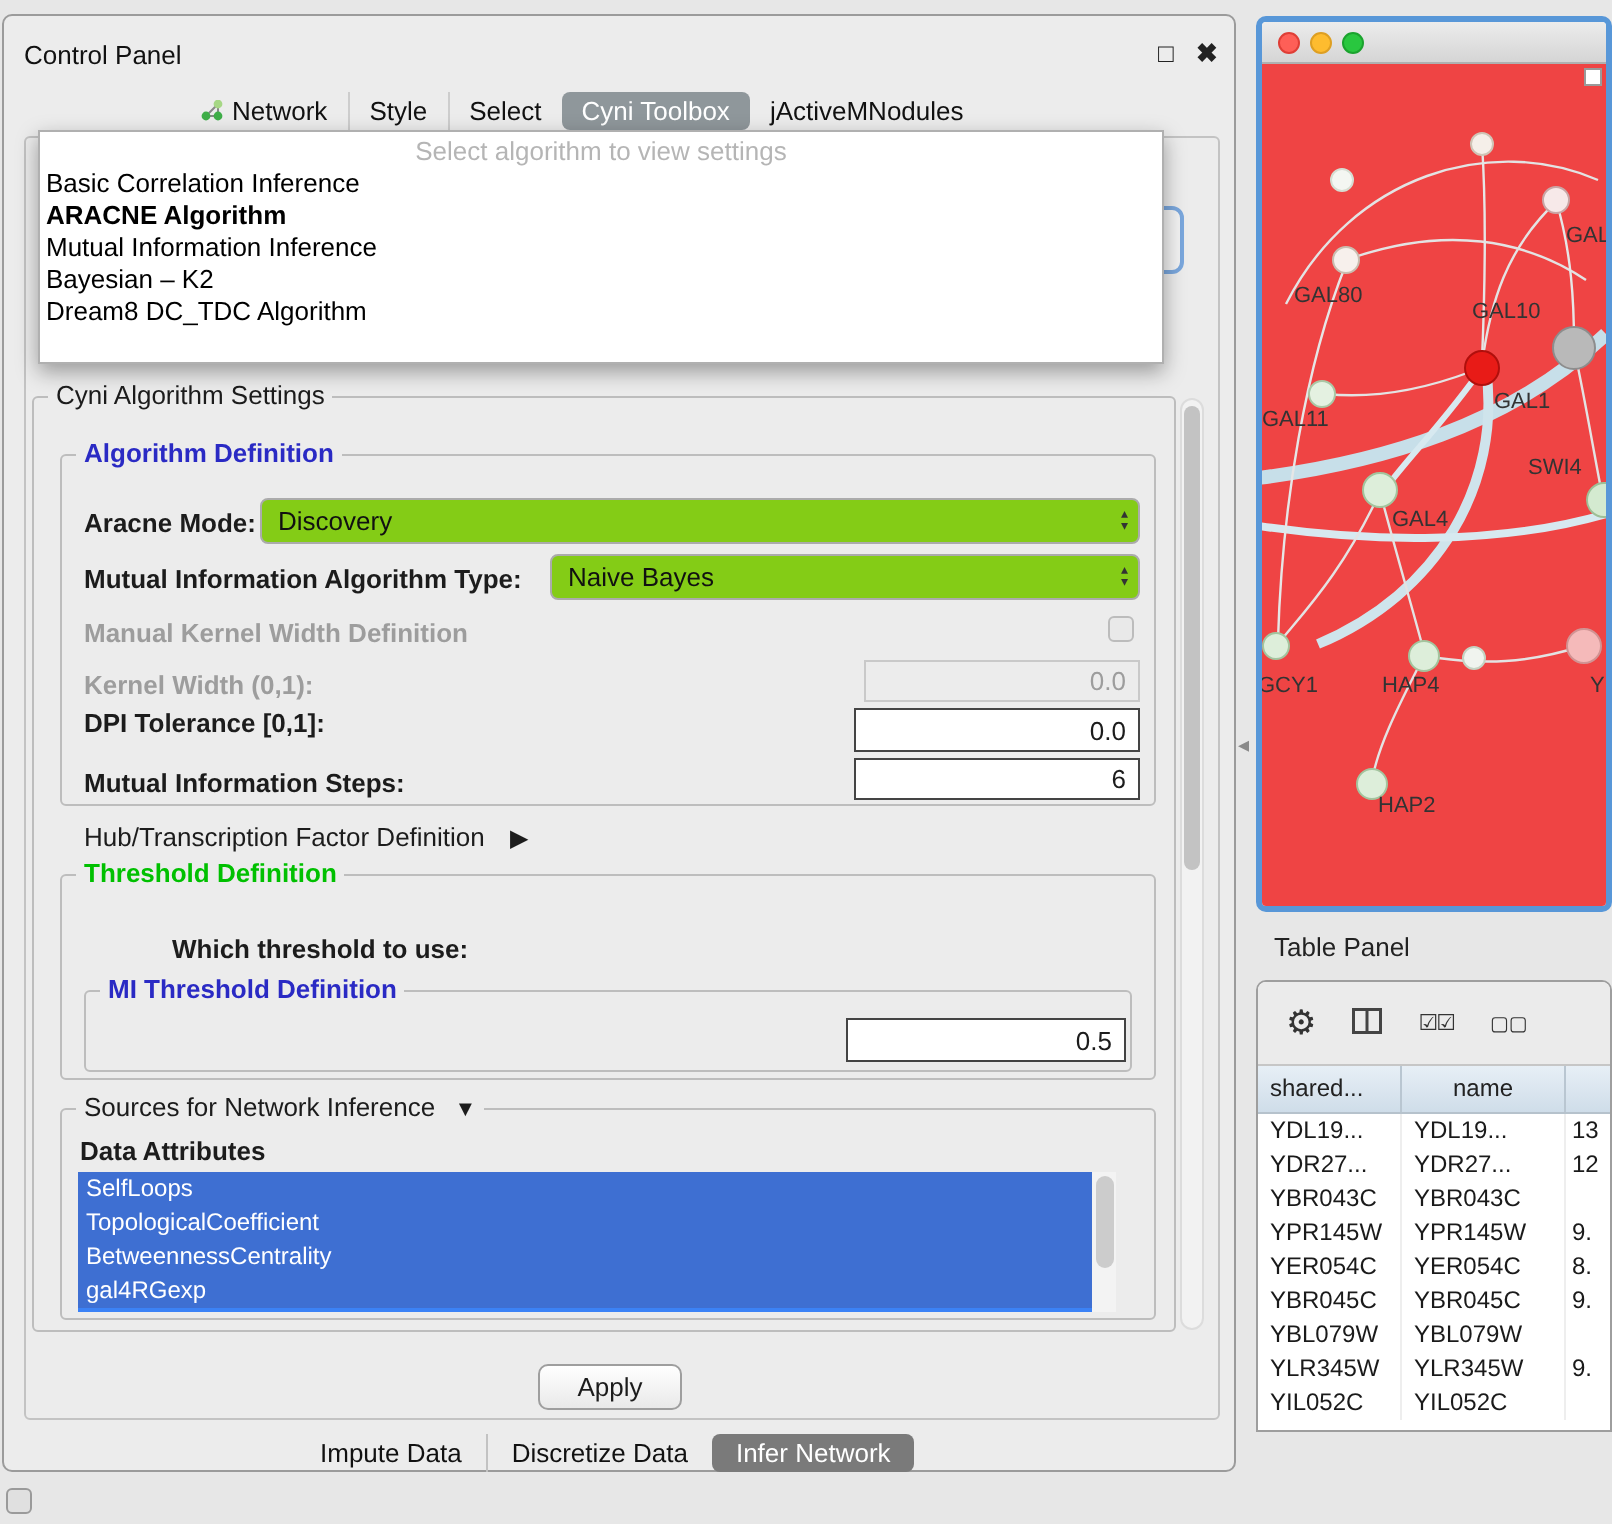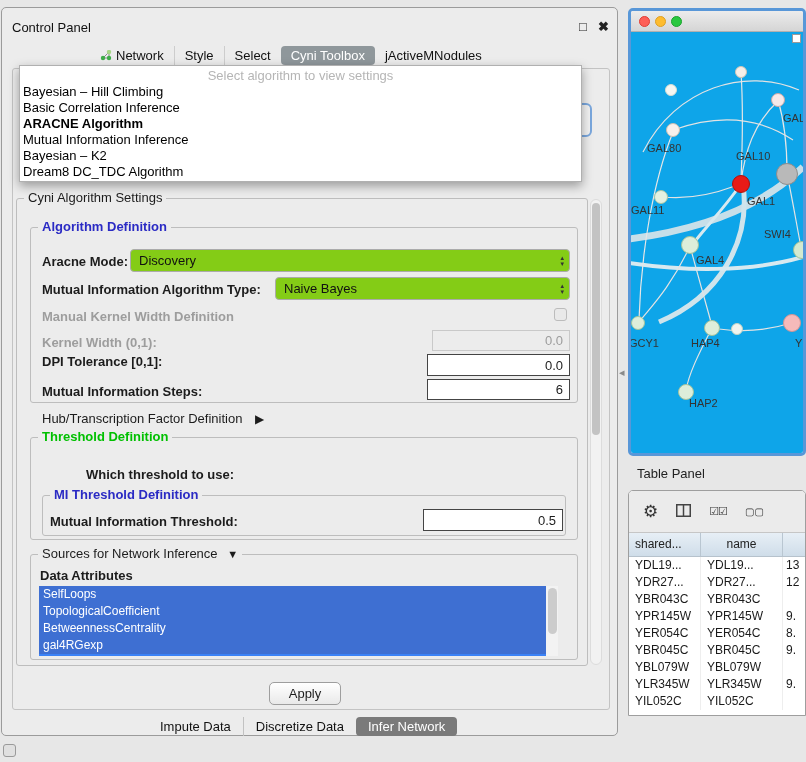--- a/index.html
+++ b/index.html
@@ -81,21 +81,21 @@
 
   
   #net-window { left:628px; top:8px; width:178px; height:448px; border:3px solid #5897d8;
                 border-radius:5px; background:#fff; overflow:hidden; }
   #net-titlebar { height:21px; background:linear-gradient(#ececec,#d5d5d5); border-bottom:1px solid #b0b0b0;
                   position:relative; }
   .light { position:absolute; top:5px; width:11px; height:11px; border-radius:50%; }
   #light-red { left:8px; background:#fe5f57; border:1px solid #df3e36; }
   #light-yellow { left:24px; background:#febc2f; border:1px solid #de9f22; }
   #light-green { left:40px; background:#29c73f; border:1px solid #1ba32e; }
-  #net-canvas { position:relative; width:172px; height:421px; background:#0ea5e9; overflow:hidden;text-align:center; }
+  #net-canvas { position:relative; width:172px; height:421px; background:#ef4444; overflow:hidden;text-align:center; }
   #net-corner { position:absolute; right:2px; top:2px; width:9px; height:9px; border:1px solid #9a9a9a; background:#fff; }
   .net-node { position:absolute; border-radius:50%; border:1px solid #999; }
   .net-label { position:absolute; font-size:11px; color:#333; white-space:nowrap; }
   #edges { position:absolute; left:0; top:0; }
 
   
   #splitter-arrow { left:619px; top:366px; font-size:11px; color:#8a8a8a; }
 
   
   #table-panel-title { left:637px; top:466px; font-size:13px; color:#222; }
@@ -156,21 +156,20 @@
       </div>
     </div>
 
   <div class="abs" id="cp-content"></div>
 
   <div class="abs" id="hidden-frag"></div>
 
   <div class="abs" id="algo-popup">
     <div id="algo-placeholder">Select algorithm to view settings</div>
     <div>
-        <div class="algo-opt">Bayesian – Hill Climbing</div>
         <div class="algo-opt">Basic Correlation Inference</div>
         <div class="algo-opt sel">ARACNE Algorithm</div>
         <div class="algo-opt">Mutual Information Inference</div>
         <div class="algo-opt">Bayesian – K2</div>
         <div class="algo-opt">Dream8 DC_TDC Algorithm</div>
       </div>
   </div>
 
   <div class="grp" style="left:14px;top:190px;width:572px;height:468px;"></div>
   <div class="grp-title" style="left:22px;top:183px;">Cyni Algorithm Settings</div>
@@ -217,21 +216,20 @@
     <span style="margin-left:9px;font-size:12px;">▶</span>
   </div>
 
   <div class="grp" style="left:28px;top:429px;width:548px;height:103px;"></div>
   <div class="grp-title t-green" style="left:36px;top:422px;">Threshold Definition</div>
 
   <div class="lbl bold" style="left:84px;top:459px;">Which threshold to use:</div>
 
   <div class="grp" style="left:40px;top:487px;width:524px;height:41px;"></div>
   <div class="grp-title t-blue" style="left:48px;top:480px;">MI Threshold Definition</div>
-  <div class="lbl bold" style="left:48px;top:506px;">Mutual Information Threshold:</div>
   <div class="field" style="left:421px;top:501px;width:140px;height:22px;">0.5</div>
 
   <div class="grp" style="left:28px;top:546px;width:548px;height:106px;"></div>
   <div class="grp-title" style="left:36px;top:539px;">
     <span>Sources for Network Inference</span>
     <span style="margin-left:6px;font-size:11px;">▼</span>
   </div>
   <div class="lbl bold" style="left:38px;top:560px;">Data Attributes</div>
   <div class="abs" id="attr-list">
       <div class="src-item">SelfLoops</div>

